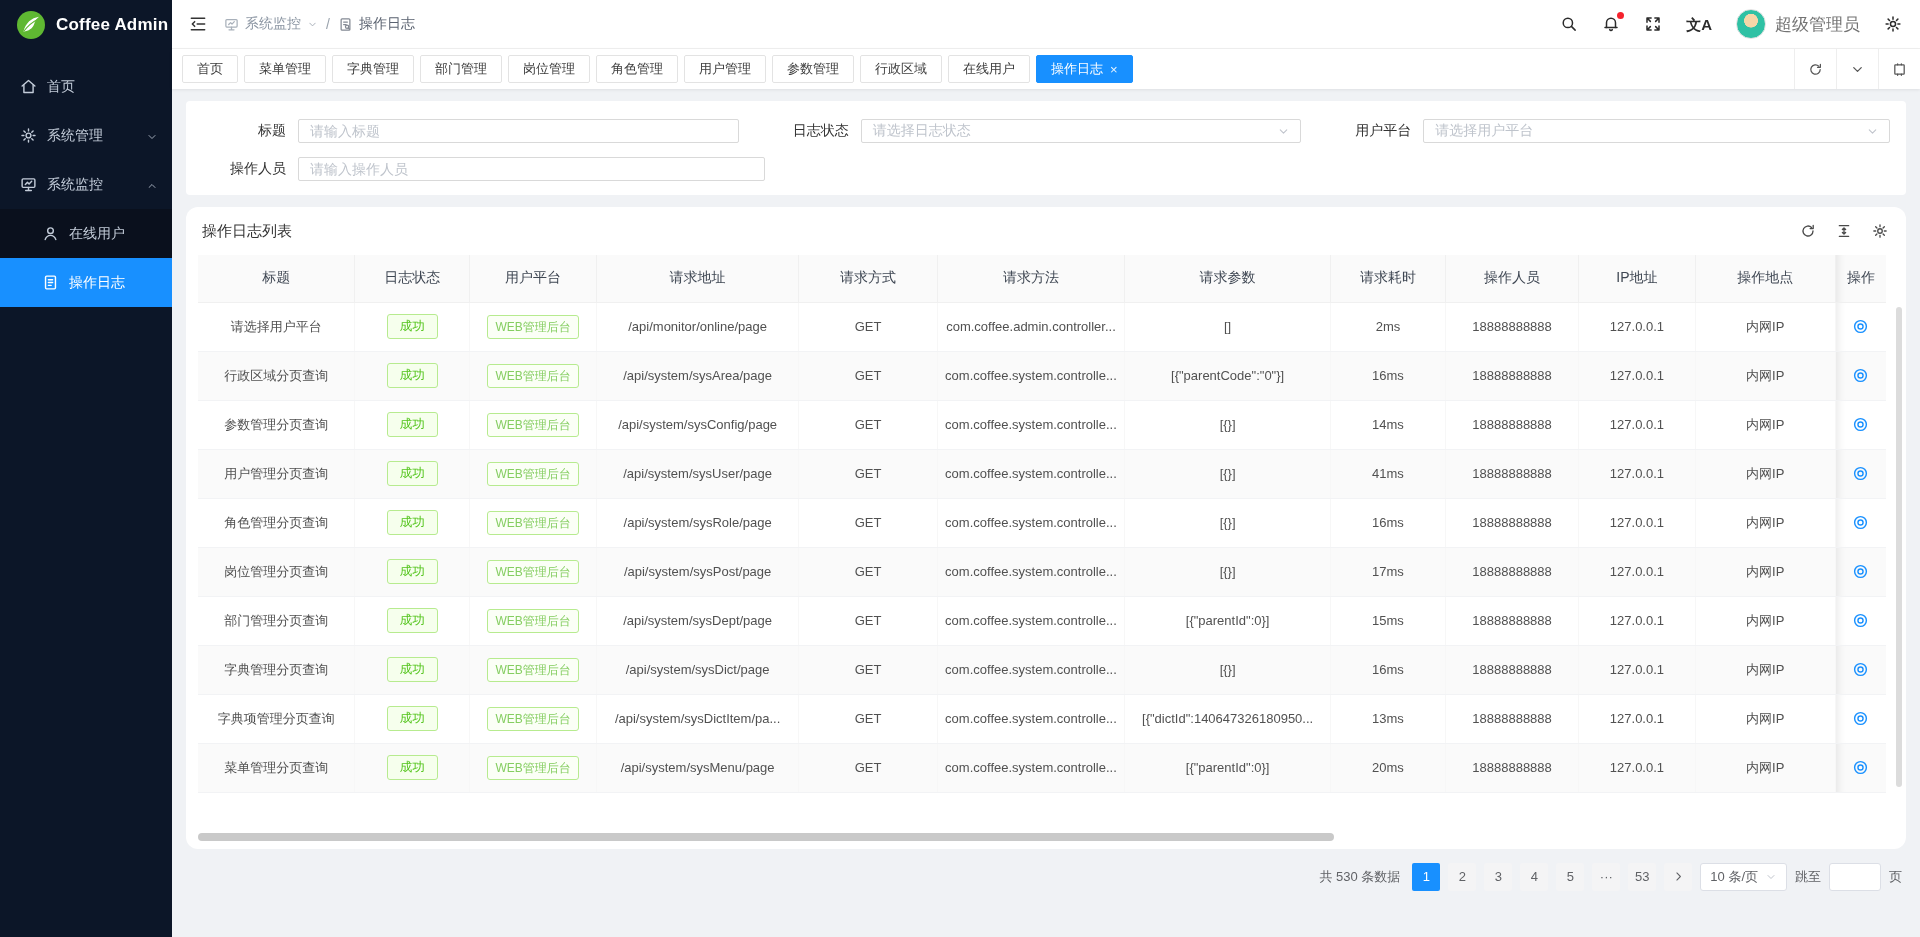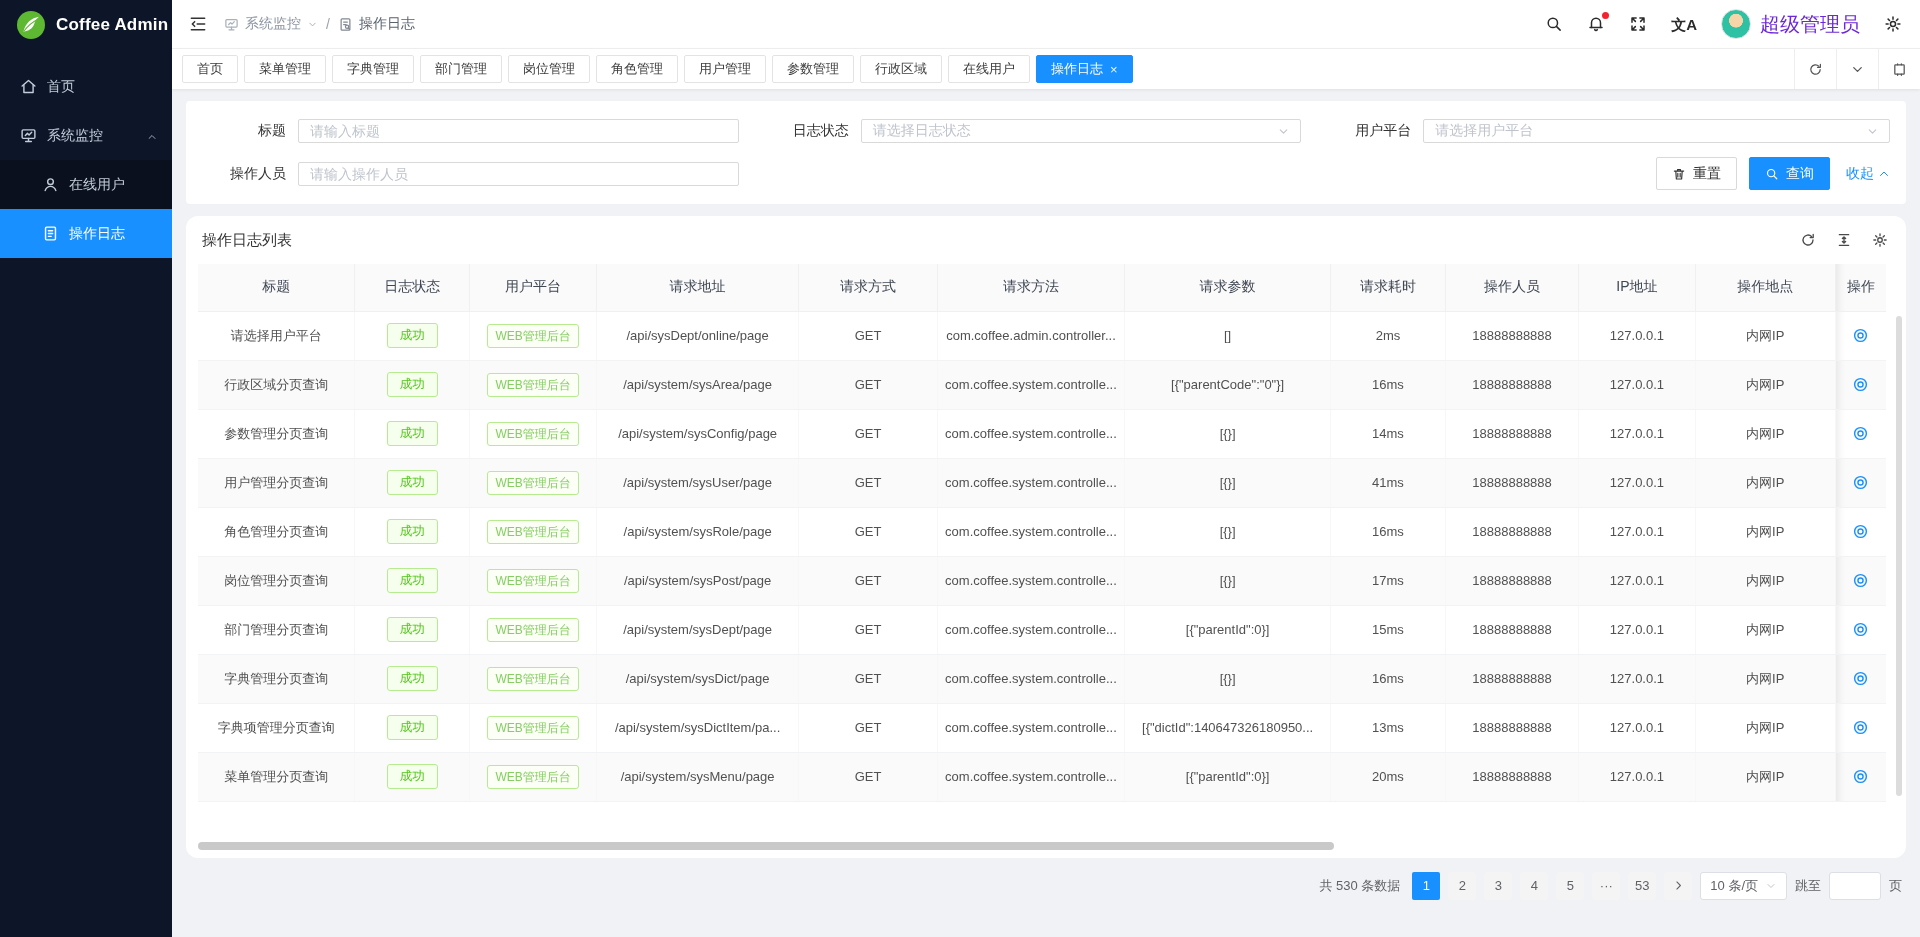--- a/index.html
+++ b/index.html
@@ -33,21 +33,21 @@
   .crumb-sep { color: #9aa3ad; padding: 0 2px; }
   .crumb .small-chev { width: 11px; height: 11px; display: inline-flex; opacity: .8; }
 
   .topbar-right { display: flex; align-items: center; gap: 24px; }
   .tb-icon { width: 18px; height: 18px; color: #2b2b2b; cursor: pointer; display: inline-flex; position: relative; }
   .bell-wrap { position: relative; }
   .bell-dot { position: absolute; top: -3px; right: -4px; width: 7px; height: 7px; border-radius: 50%; background: #f5222d; }
   .trans-icon { font-size: 15px; color: #2b2b2b; cursor: pointer; line-height: 1; font-weight: bold; }
   .user-chip { display: flex; align-items: center; gap: 9px; cursor: pointer; }
   .avatar { width: 30px; height: 30px; border-radius: 50%; background: radial-gradient(circle at 50% 38%, #f6d6a8 0 30%, #2fc1a4 32%); border: 1px solid #e2e2e2; }
-  .user-name { font-size: 20px; color: #6d28d9; }
+  .user-name { font-size: 17px; color: #737373; }
 
   
   .tabbar { height: 40px; background: #fff; display: flex; align-items: center; justify-content: space-between; padding-left: 10px; box-shadow: 0 1px 3px rgba(0,0,0,.08); flex-shrink: 0; position: relative; z-index: 2; }
   .tab-list { display: flex; align-items: center; gap: 6px; overflow: hidden; }
   .tab { height: 28px; display: inline-flex; align-items: center; gap: 7px; padding: 0 14px; background: #fff; border: 1px solid #e3e3e3; border-radius: 2px; font-size: 13px; color: #3d3d3d; cursor: pointer; white-space: nowrap; }
   .tab.active { background: #1890ff; border-color: #1890ff; color: #fff; }
   .tab-close { font-size: 13px; line-height: 1; opacity: .9; }
   .tab-actions { display: flex; align-self: stretch; }
   .tab-action { width: 42px; display: flex; align-items: center; justify-content: center; border-left: 1px solid #eee; color: #555; cursor: pointer; }
   .tab-action svg { width: 15px; height: 15px; }
@@ -127,20 +127,34 @@
     </div>
     <nav class="side-nav">
       <div class="menu-item">
         <span class="mi-icon">
           <svg class="stroke" viewBox="0 0 24 24">
               <path d="M3 11.2 L12 3.5 L21 11.2"></path>
               <path d="M5.5 9.8 V20.5 H18.5 V9.8"></path>
             </svg>
         </span>
         <span>首页</span>
+      </div>
+      <div class="menu-item">
+        <span class="mi-icon">
+          <svg class="stroke" viewBox="0 0 24 24">
+              <circle cx="12" cy="12" r="3.4"></circle>
+              <path d="M12 2.8v2.7M12 18.5v2.7M2.8 12h2.7M18.5 12h2.7M5.5 5.5l1.9 1.9M16.6 16.6l1.9 1.9M18.5 5.5l-1.9 1.9M7.4 16.6l-1.9 1.9"></path>
+            </svg>
+        </span>
+        <span>系统管理</span>
+        <span class="chev">
+          <svg class="stroke" viewBox="0 0 24 24">
+              <path d="M6 9l6 6 6-6"></path>
+            </svg>
+        </span>
       </div>
       <div class="menu-item">
         <span class="mi-icon">
           <svg class="stroke" viewBox="0 0 24 24">
               <rect x="3" y="4" width="18" height="12" rx="1.5"></rect>
               <path d="M12 16v4M8 20.5h8M7.5 12l3-3 2.3 2.3 3.7-3.8"></path>
             </svg>
         </span>
         <span>系统监控</span>
         <span class="chev">
@@ -334,41 +348,20 @@
               </span>
             </div>
           </div>
         </div>
         <div class="form-row">
           <div class="form-field">
             <label class="form-label">操作人员</label>
             <div class="form-control">
               <input placeholder="请输入操作人员" style="">
             </div>
-          </div>
-          <div class="form-actions">
-            <button class="btn">
-              <svg class="stroke" viewBox="0 0 24 24">
-                  <path d="M4 7h16M9.5 7V4.5h5V7M6.5 7l1 13.5h9l1-13.5M10 11v6M14 11v6"></path>
-                </svg>
-              <span>重置</span>
-            </button>
-            <button class="btn btn-primary">
-              <svg class="stroke" viewBox="0 0 24 24">
-                  <circle cx="10.5" cy="10.5" r="6.2"></circle>
-                  <path d="M15.2 15.2l5 5"></path>
-                </svg>
-              <span>查询</span>
-            </button>
-            <span class="collapse-link">
-              <span>收起</span>
-              <svg class="stroke" viewBox="0 0 24 24">
-                  <path d="M5 15l7-7 7 7"></path>
-                </svg>
-            </span>
           </div>
         </div>
       </section>
 
       <section class="table-card">
         <div class="table-toolbar">
           <span class="table-title">操作日志列表</span>
           <span class="toolbar-icons">
             <svg class="stroke" viewBox="0 0 24 24">
                 <path d="M19.5 12a7.5 7.5 0 1 1-2.2-5.3"></path>
@@ -413,21 +406,21 @@
                   <th>IP地址</th>
                   <th>操作地点</th>
                   <th class="col-op">操作</th>
                 </tr>
               </thead>
             <tbody>
                 <tr>
                   <td>请选择用户平台</td>
                   <td><span class="badge badge-status">成功</span></td>
                   <td><span class="badge badge-platform">WEB管理后台</span></td>
-                  <td>/api/sysDept/online/page</td>
+                  <td>/api/monitor/online/page</td>
                   <td>GET</td>
                   <td>com.coffee.admin.controller...</td>
                   <td>[]</td>
                   <td>2ms</td>
                   <td>18888888888</td>
                   <td>127.0.0.1</td>
                   <td>内网IP</td>
                   <td class="col-op"><span class="eye-btn">
                       <svg viewBox="0 0 24 24" width="17" height="17" fill="none" stroke="#1890ff" stroke-width="2">
                         <circle cx="12" cy="12" r="8.3"></circle>

